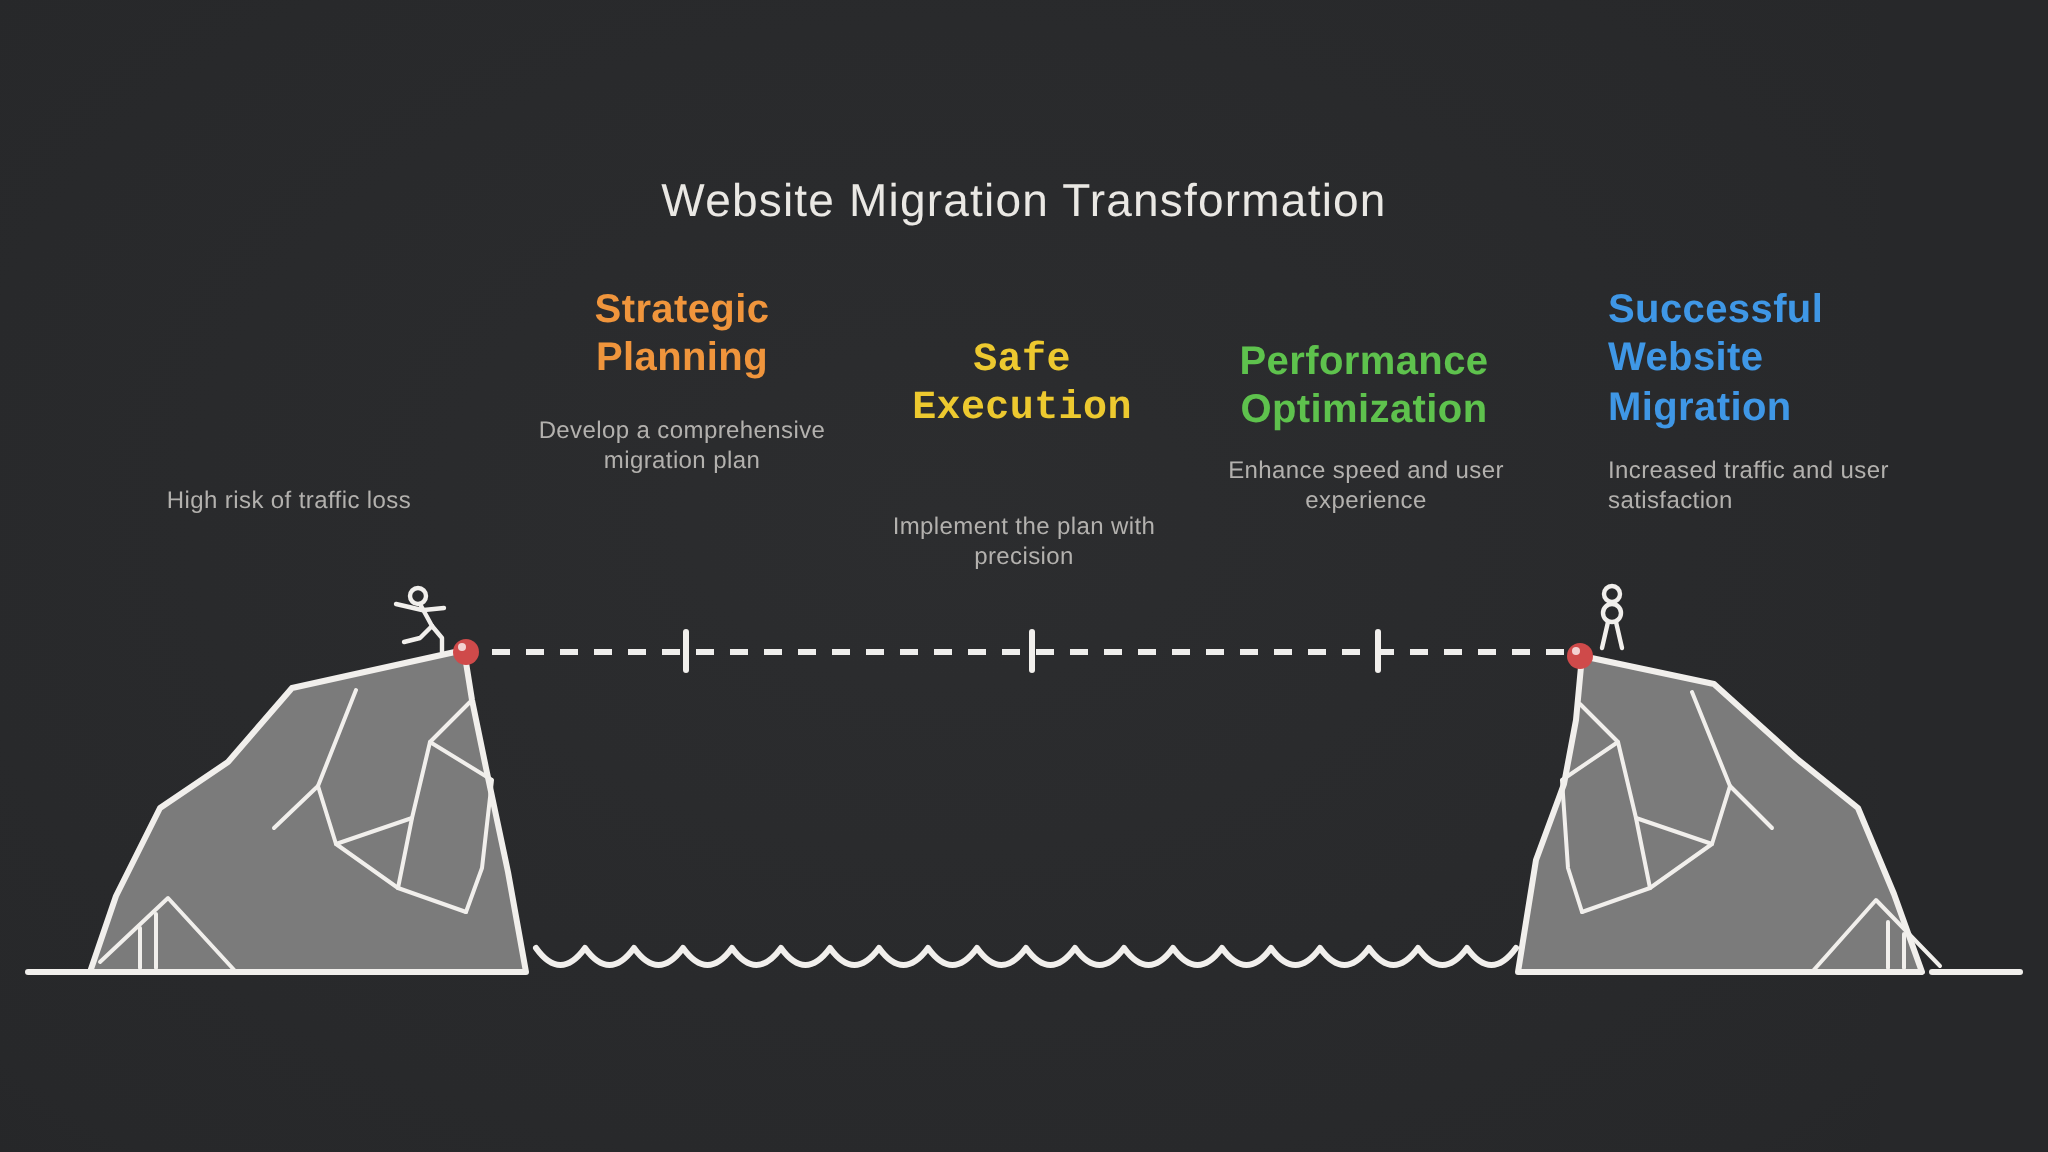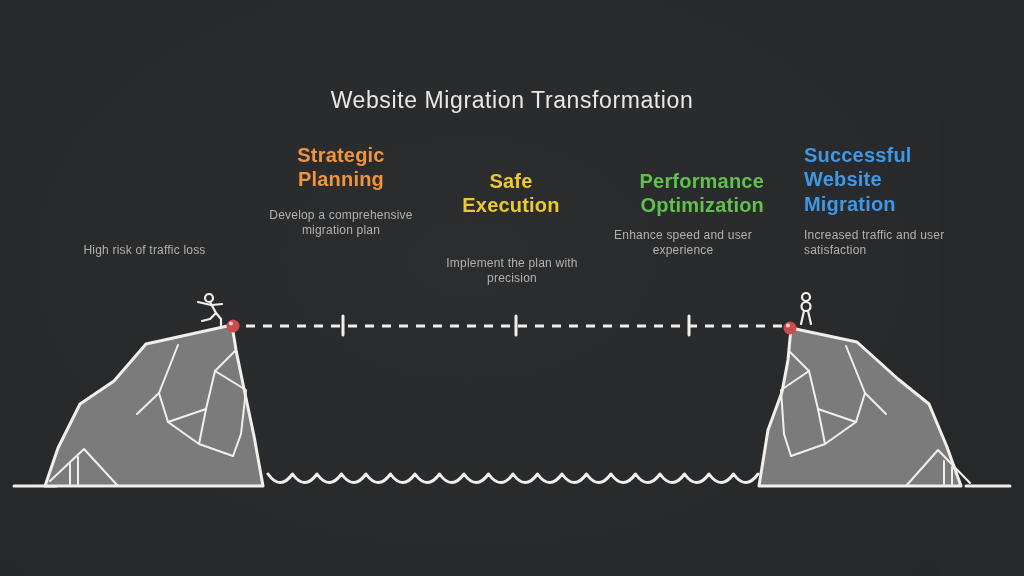--- a/index.html
+++ b/index.html
@@ -48,24 +48,24 @@
 
 <div class="canvas">
 
   <div class="page-title" style="color: rgb(234, 232, 228);">Website Migration Transformation</div>
 
   <div class="stage stage-desc stage-1-desc">High risk of traffic loss</div>
 
   <div class="stage stage-name stage-2-name" style="color: rgb(240, 149, 60);">Strategic Planning</div>
   <div class="stage stage-desc stage-2-desc">Develop a comprehensive migration plan</div>
 
-  <div class="stage stage-name stage-3-name" style="color: rgb(237, 201, 47);">Safe Execution</div>
+  <div class="stage stage-name stage-3-name" style="color: rgb(237, 201, 47); font-family: Liberation Mono, monospace;">Safe Execution</div>
   <div class="stage stage-desc stage-3-desc">Implement the plan with precision</div>
 
-  <div class="stage stage-name stage-4-name" style="color: rgb(94, 194, 77); text-align: right;">Performance Optimization</div>
+  <div class="stage stage-name stage-4-name" style="color: rgb(94, 194, 77);">Performance Optimization</div>
   <div class="stage stage-desc stage-4-desc">Enhance speed and user experience</div>
 
   <div class="stage stage-desc stage-5-desc">Increased traffic and user satisfaction</div>
   <div class="stage stage-name stage-5-name" style="color: rgb(63, 151, 230);">Successful Website Migration</div>
 
   <svg class="scene" width="1024" height="576" viewBox="0 0 1024 576">
 
     <g>
       <path class="ln" d="M14,486 H56"></path>
       <path class="ln" d="M966,486 H1010"></path>

